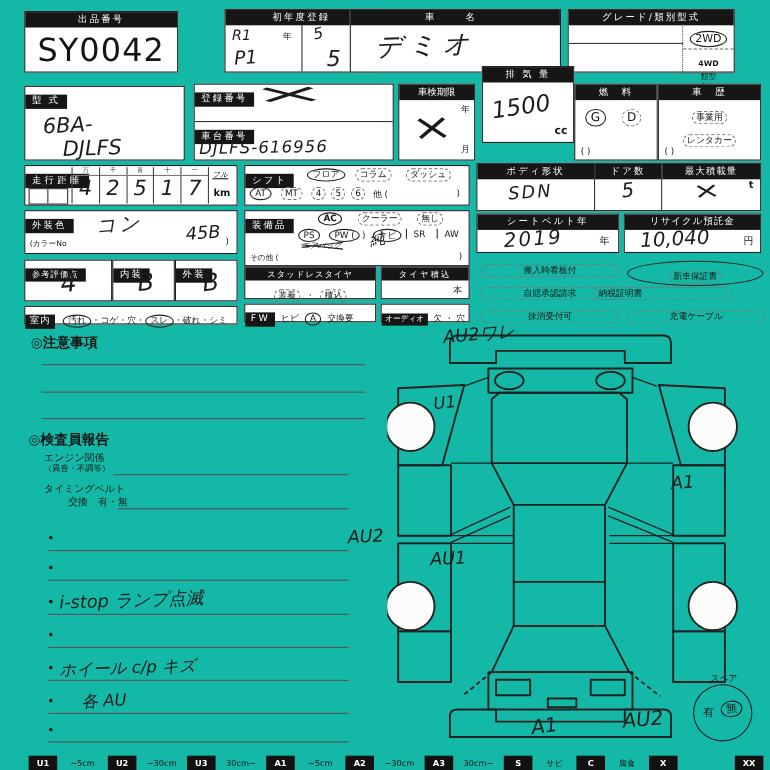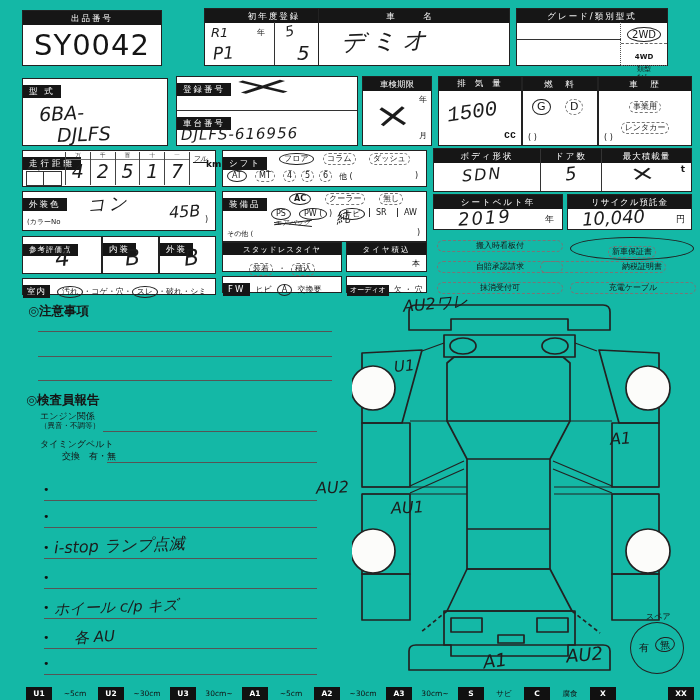--- a/index.html
+++ b/index.html
@@ -82,21 +82,21 @@
     <span class="abs hw" style="left:4px;top:48px;font-size:15px;letter-spacing:1px;transform:rotate(-1deg);">DJLFS-616956</span>
   </div>
 
   <div class="abs b" style="left:362px;top:76px;width:70px;height:70px;">
     <div class="hdrbar" style="letter-spacing:0;">車検期限</div>
     <span class="abs p8" style="right:4px;top:17px;">年</span>
     <span class="abs p8" style="right:4px;bottom:4px;">月</span>
     <span class="abs hw" style="left:18px;top:22px;font-size:28px;transform:scale(1.6,1.2) rotate(-4deg);">×</span>
   </div>
 
-  <div class="abs b" style="left:438px;top:76px;width:84px;height:70px;font-family:Liberation Mono, monospace;">
+  <div class="abs b" style="left:438px;top:60px;width:84px;height:70px;">
     <div class="hdrbar">排 気 量</div>
     <span class="abs hw" style="left:8px;top:24px;font-size:21px;transform:rotate(-8deg);">1500</span>
     <span class="abs" style="right:5px;bottom:4px;font-size:10px;font-weight:bold;">cc</span>
   </div>
 
   <div class="abs b" style="left:522px;top:76px;width:76px;height:70px;">
     <div class="hdrbar">燃　料</div>
     <span class="abs circ" style="left:9px;top:22px;font-size:11px;">G</span>
     <span class="abs dcirc" style="left:42px;top:22px;font-size:11px;">D</span>
     <span class="abs p8" style="left:5px;bottom:3px;">(            )</span>
@@ -116,21 +116,21 @@
       <div class="abs" style="left:16px;top:0;bottom:0;border-left:1px solid #333;"></div>
     </div>
     <div class="abs" style="left:42px;top:1px;width:148px;height:33px;display:flex;border-left:1px solid #444;">
       <div class="odocell" style="border-left:none;"><div class="odohead">万</div><span class="hw" style="font-size:19px;">4</span></div>
       <div class="odocell"><div class="odohead">千</div><span class="hw" style="font-size:19px;">2</span></div>
       <div class="odocell"><div class="odohead">百</div><span class="hw" style="font-size:19px;">5</span></div>
       <div class="odocell"><div class="odohead">十</div><span class="hw" style="font-size:19px;">1</span></div>
       <div class="odocell"><div class="odohead">一</div><span class="hw" style="font-size:19px;">7</span></div>
       <div class="odocell" style="flex:0 0 24px;">
         <span class="hw abs" style="left:3px;top:2px;font-size:7px;text-decoration:underline;">フル</span>
-        <span class="abs" style="left:4px;bottom:16px;font-size:9px;font-weight:bold;margin-left:12px;">km</span>
+        <span class="abs" style="left:4px;bottom:4px;font-size:9px;font-weight:bold;">km</span>
       </div>
     </div>
   </div>
 
   <div class="abs b" style="left:222px;top:150px;width:205px;height:37px;">
     <span class="tag">シフト</span>
     <span class="circ p8 abs" style="left:56px;top:2px;">フロア</span>
     <span class="dbox p8 abs" style="left:100px;top:2px;">コラム</span>
     <span class="dbox p8 abs" style="left:146px;top:2px;">ダッシュ</span>
     <span class="circ p8 abs" style="left:4px;top:19px;">AT</span>
@@ -234,21 +234,21 @@
   <div class="abs b" style="left:346px;top:276px;width:81px;height:17px;">
     <span class="tag" style="padding:1px 3px;font-size:7px;letter-spacing:0;">オーディオ</span>
     <span class="p8">欠 ・ 穴</span>
   </div>
 
   <div class="abs dbox p8" style="left:437px;top:240px;width:118px;text-align:center;">搬入時看板付</div>
   <div class="abs" style="left:570px;top:237px;width:122px;text-align:center;border:1.6px solid #222;border-radius:50%;padding:1px 0;">
     <span class="dbox p8">新車保証書</span>
   </div>
   <div class="abs dbox p8" style="left:437px;top:261px;width:118px;text-align:center;">自賠承認請求</div>
-  <div class="abs dbox p8" style="left:540px;top:261px;width:118px;text-align:right;">納税証明書</div>
+  <div class="abs dbox p8" style="left:540px;top:261px;width:118px;text-align:left;">納税証明書</div>
   <div class="abs dbox p8" style="left:437px;top:282px;width:118px;text-align:center;">抹消受付可</div>
   <div class="abs dbox p8" style="left:570px;top:282px;width:118px;text-align:center;">充電ケーブル</div>
 
   <div class="abs" style="left:28px;top:303px;font-size:12.5px;font-weight:bold;">◎注意事項</div>
   <div class="uline" style="left:38px;top:331px;width:294px;"></div>
   <div class="uline" style="left:38px;top:356px;width:294px;"></div>
   <div class="uline" style="left:38px;top:380px;width:294px;"></div>
 
   <div class="abs" style="left:26px;top:392px;font-size:12.5px;font-weight:bold;">◎検査員報告</div>
   <div class="abs" style="left:40px;top:410px;font-size:9px;">エンジン関係</div>

